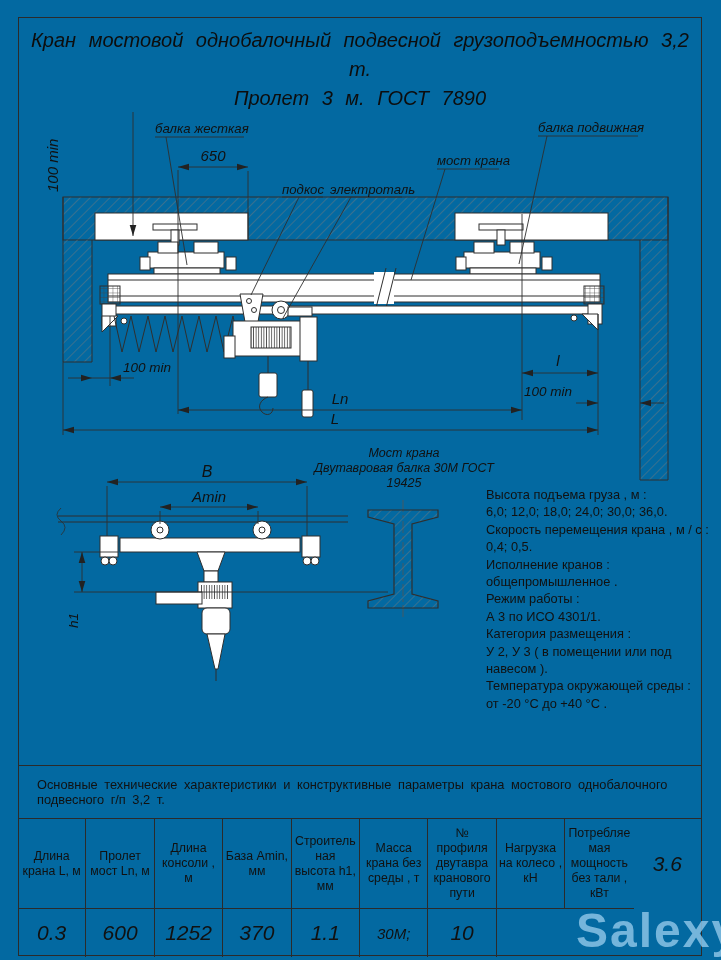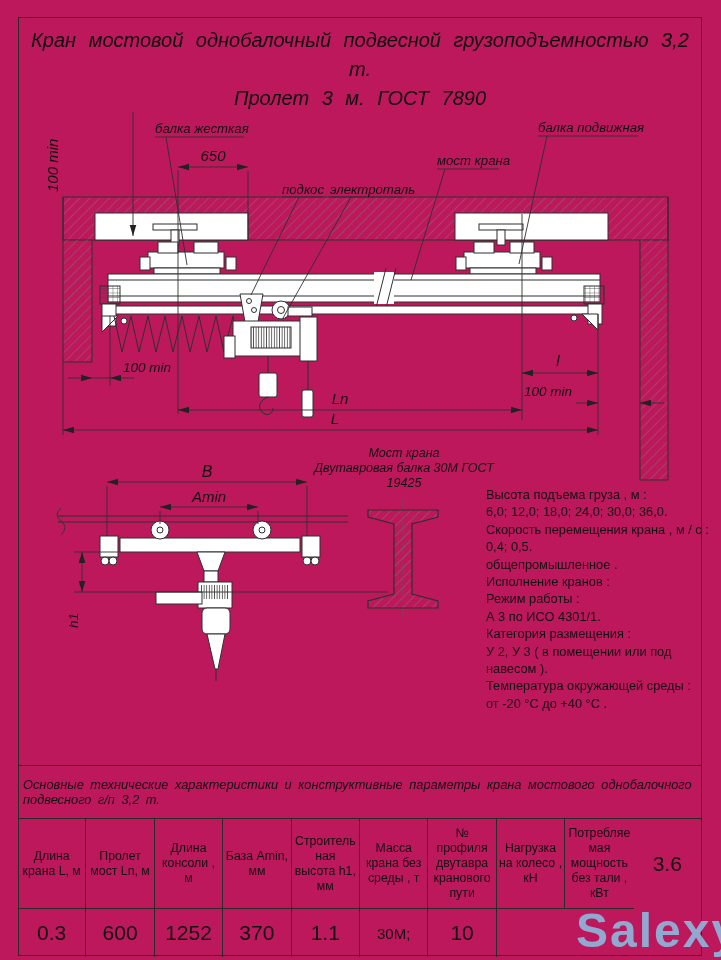--- a/index.html
+++ b/index.html
@@ -1,39 +1,39 @@
 <!DOCTYPE html>
 <html><head>
 <meta charset="utf-8">
 <style>
   *{margin:0;padding:0;box-sizing:border-box}
   html,body{background:#fff}
-  .page{position:relative;width:721px;height:960px;background:#be185d;overflow:hidden;
+  .page{position:relative;width:721px;height:960px;background:#0369a1;overflow:hidden;
         font-family:"Liberation Sans",sans-serif;color:#111}
   .frame{position:absolute;left:18px;top:17px;width:684px;height:939px;border:1.6px solid #2b2b2b}
   .title{position:absolute;left:18px;top:26px;width:684px;text-align:center;
          font-style:italic;font-size:20px;line-height:29px;word-spacing:7px;color:#0d0d0d}
   svg.draw{position:absolute;left:18px;top:17px}
   .lbl{font:italic 13.2px "Liberation Sans",sans-serif;fill:#111}
   .dim{font:italic 15px "Liberation Sans",sans-serif;fill:#111}
   .dimsm{font:italic 13.5px "Liberation Sans",sans-serif;fill:#111}
   .cap3{font:italic 12.5px "Liberation Sans",sans-serif;fill:#111}
   .specs{position:absolute;left:486px;top:486px;width:218px;
          font-size:12.8px;line-height:17.4px;white-space:nowrap}
   .strip{position:absolute;left:18px;top:765px;width:684px;height:53px;
          border-top:1.3px solid #2b2b2b;display:flex;align-items:center}
-  .strip .cap{font-style:italic;font-size:12.8px;word-spacing:3px;padding-left:5px}
+  .strip .cap{font-size:12.8px;word-spacing:3px;padding-left:19px}
   .tbl{position:absolute;left:18px;top:818px;width:684px;height:138px;
        border-top:1.3px solid #2b2b2b;display:grid;
        grid-template-columns:repeat(10,1fr);grid-template-rows:90px 48px}
   .th{border-right:1px solid #2b2b2b;border-bottom:1px solid #2b2b2b;
       display:flex;align-items:center;justify-content:center;text-align:center;
       font-size:12.3px;line-height:15px;padding:2px}
   .td{border-right:1px solid #2b2b2b;display:flex;align-items:center;justify-content:center;
-      font-size:21px}
+      font-style:italic;font-size:21px}
   .td.sm{font-size:15px}
   .noR{border-right:none}
   .wm{position:absolute;left:576px;top:903px;font-size:48px;font-weight:700;
       letter-spacing:2px;color:rgba(137,195,229,0.85);z-index:5}
 </style>
 </head>
 <body>
 
 <div class="page">
   <div class="frame"></div>
@@ -238,22 +238,22 @@
       <text class="cap3" x="404" y="472" text-anchor="middle">Двутавровая балка 30М ГОСТ</text>
       <text class="cap3" x="404" y="487" text-anchor="middle">19425</text>
     </g>
   </svg>
 
   <div class="specs">
     <div>Высота подъема груза , м :</div>
     <div>6,0; 12,0; 18,0; 24,0; 30,0; 36,0.</div>
     <div>Скорость перемещения крана , м / с :</div>
     <div>0,4; 0,5.</div>
+    <div>Исполнение кранов :</div>
     <div>общепромышленное .</div>
-    <div>Исполнение кранов :</div>
     <div>Режим работы :</div>
     <div>А 3 по ИСО 4301/1.</div>
     <div>Категория размещения :</div>
     <div>У 2, У 3 ( в помещении или под</div>
     <div>навесом ).</div>
     <div>Температура окружающей среды :</div>
     <div>от -20 °С до +40 °С .</div>
   </div>
 
   <div class="strip">

